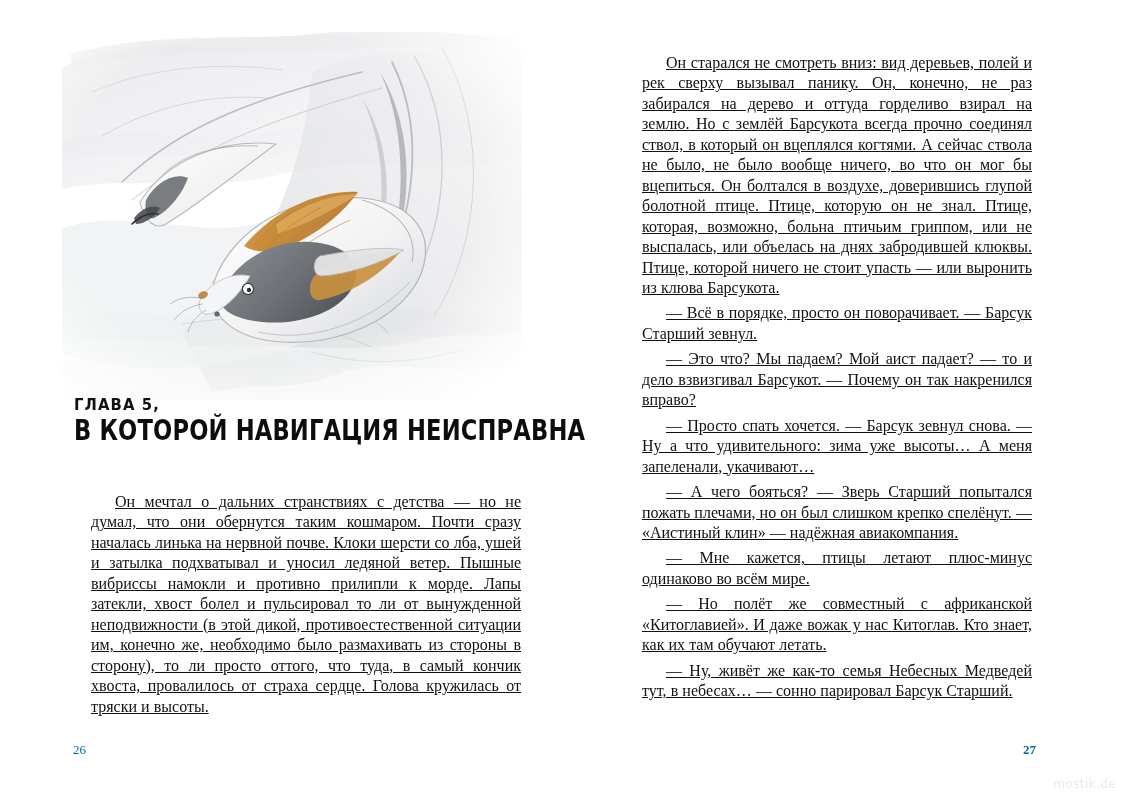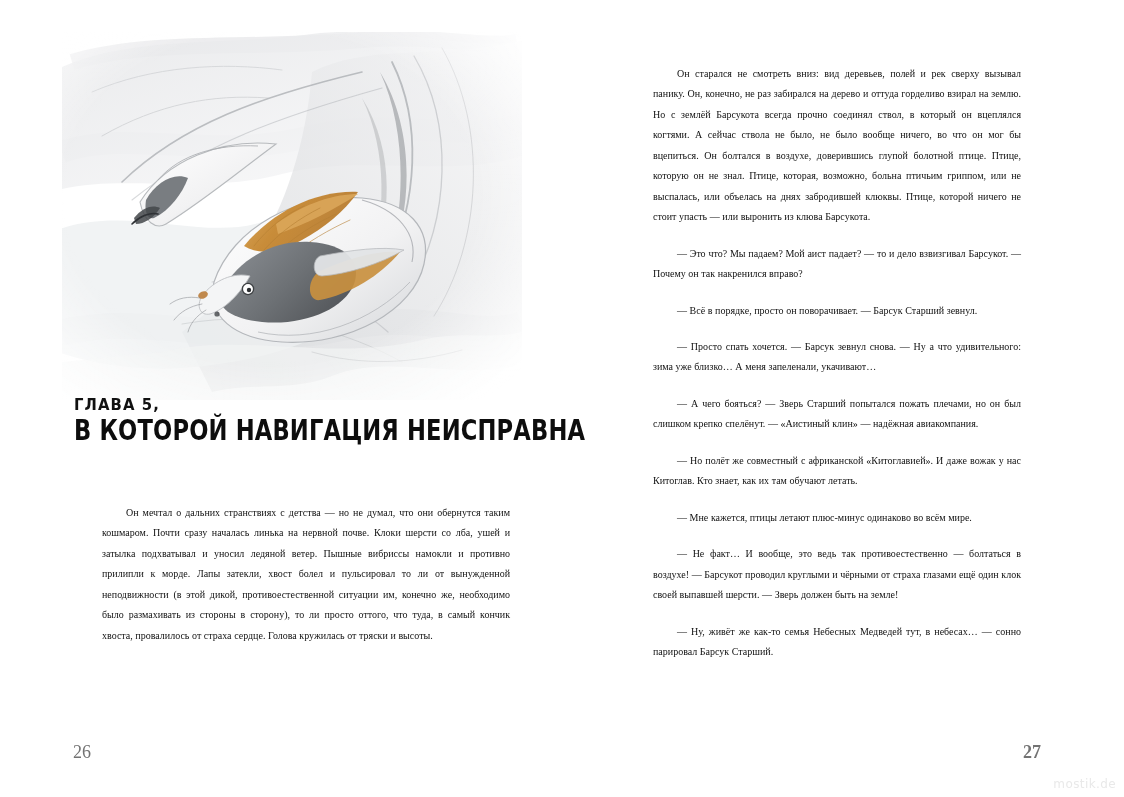--- a/index.html
+++ b/index.html
@@ -87,35 +87,36 @@
   }
   .col-right-text {
     position: absolute;
     left: 75px;
     top: 48px;
     width: 400px;
   }
 
   
   .body-col p {
-    margin: 16px;
+    margin: 5px;
     text-indent: 24px;
     text-align: justify;
-    font-size: 10px;
+    font-size: 16px;
     line-height: 20.45px;
     hyphens: manual;
     word-spacing: 0.1px;
+    text-decoration: underline;
   }
 
   
   .folio {
     position: absolute;
     font-family: "Liberation Serif", serif;
-    font-size: 18px;
-    color: #737373;
+    font-size: 13px;
+    color: #0369a1;
   }
   .folio-left  { left: 73px;  top: 742px; }
   .folio-right { left: 1023px; top: 742px; }
 
   .watermark {
     position: absolute;
     right: 8px;
     bottom: 6px;
     font-family: "DejaVu Sans", sans-serif;
     font-size: 12px;
@@ -290,27 +291,26 @@
     <div class="col-left-text body-col">
       <p>Он мечтал о дальних странствиях с детства — но не думал, что они обернутся таким кошмаром. Почти сразу началась линька на нервной почве. Клоки шерсти со лба, ушей и затылка подхватывал и уносил ледяной ветер. Пышные вибриссы намокли и противно прилипли к морде. Лапы затекли, хвост болел и пульсировал то ли от вынужденной неподвижности (в этой дикой, противоестественной ситуации им, конечно же, необходимо было размахивать из стороны в сторону), то ли просто оттого, что туда, в самый кончик хвоста, провалилось от страха сердце. Голова кружилась от тряски и высоты.</p>
     </div>
 
     <div class="folio folio-left">26</div>
   </div>
 
   <div class="page-right">
     <div class="col-right-text body-col">
       <p>Он старался не смотреть вниз: вид деревьев, полей и рек сверху вызывал панику. Он, конечно, не раз забирался на дерево и оттуда горделиво взирал на землю. Но с землёй Барсукота всегда прочно соединял ствол, в который он вцеплялся когтями. А сейчас ствола не было, не было вообще ничего, во что он мог бы вцепиться. Он болтался в воздухе, доверившись глупой болотной птице. Птице, которую он не знал. Птице, которая, возможно, больна птичьим гриппом, или не выспалась, или объелась на днях забродившей клюквы. Птице, которой ничего не стоит упасть — или выронить из клюва Барсукота.</p>
+      <p>— Всё в порядке, просто он поворачивает. — Барсук Старший зевнул.</p>
       <p>— Это что? Мы падаем? Мой аист падает? — то и дело взвизгивал Барсукот. — Почему он так накренился вправо?</p>
-      <p>— Всё в порядке, просто он поворачивает. — Барсук Старший зевнул.</p>
-      <p>— Просто спать хочется. — Барсук зевнул снова. — Ну а что удивительного: зима уже близко… А меня запеленали, укачивают…</p>
+      <p>— Просто спать хочется. — Барсук зевнул снова. — Ну а что удивительного: зима уже высоты… А меня запеленали, укачивают…</p>
       <p>— А чего бояться? — Зверь Старший попытался пожать плечами, но он был слишком крепко спелёнут. — «Аистиный клин» — надёжная авиакомпания.</p>
+      <p>— Мне кажется, птицы летают плюс-минус одинаково во всём мире.</p>
       <p>— Но полёт же совместный с африканской «Китоглавией». И даже вожак у нас Китоглав. Кто знает, как их там обучают летать.</p>
-      <p>— Мне кажется, птицы летают плюс-минус одинаково во всём мире.</p>
-      <p>— Не факт… И вообще, это ведь так противоестественно — болтаться в воздухе! — Барсукот проводил круглыми и чёрными от страха глазами ещё один клок своей выпавшей шерсти. — Зверь должен быть на земле!</p>
       <p>— Ну, живёт же как-то семья Небесных Медведей тут, в небесах… — сонно парировал Барсук Старший.</p>
     </div>
 
     <div class="folio folio-right" style="left:461px;font-weight:bold;">27</div>
   </div>
 
   <div class="watermark">mostik.de</div>
 </div>
 
 </body></html>

